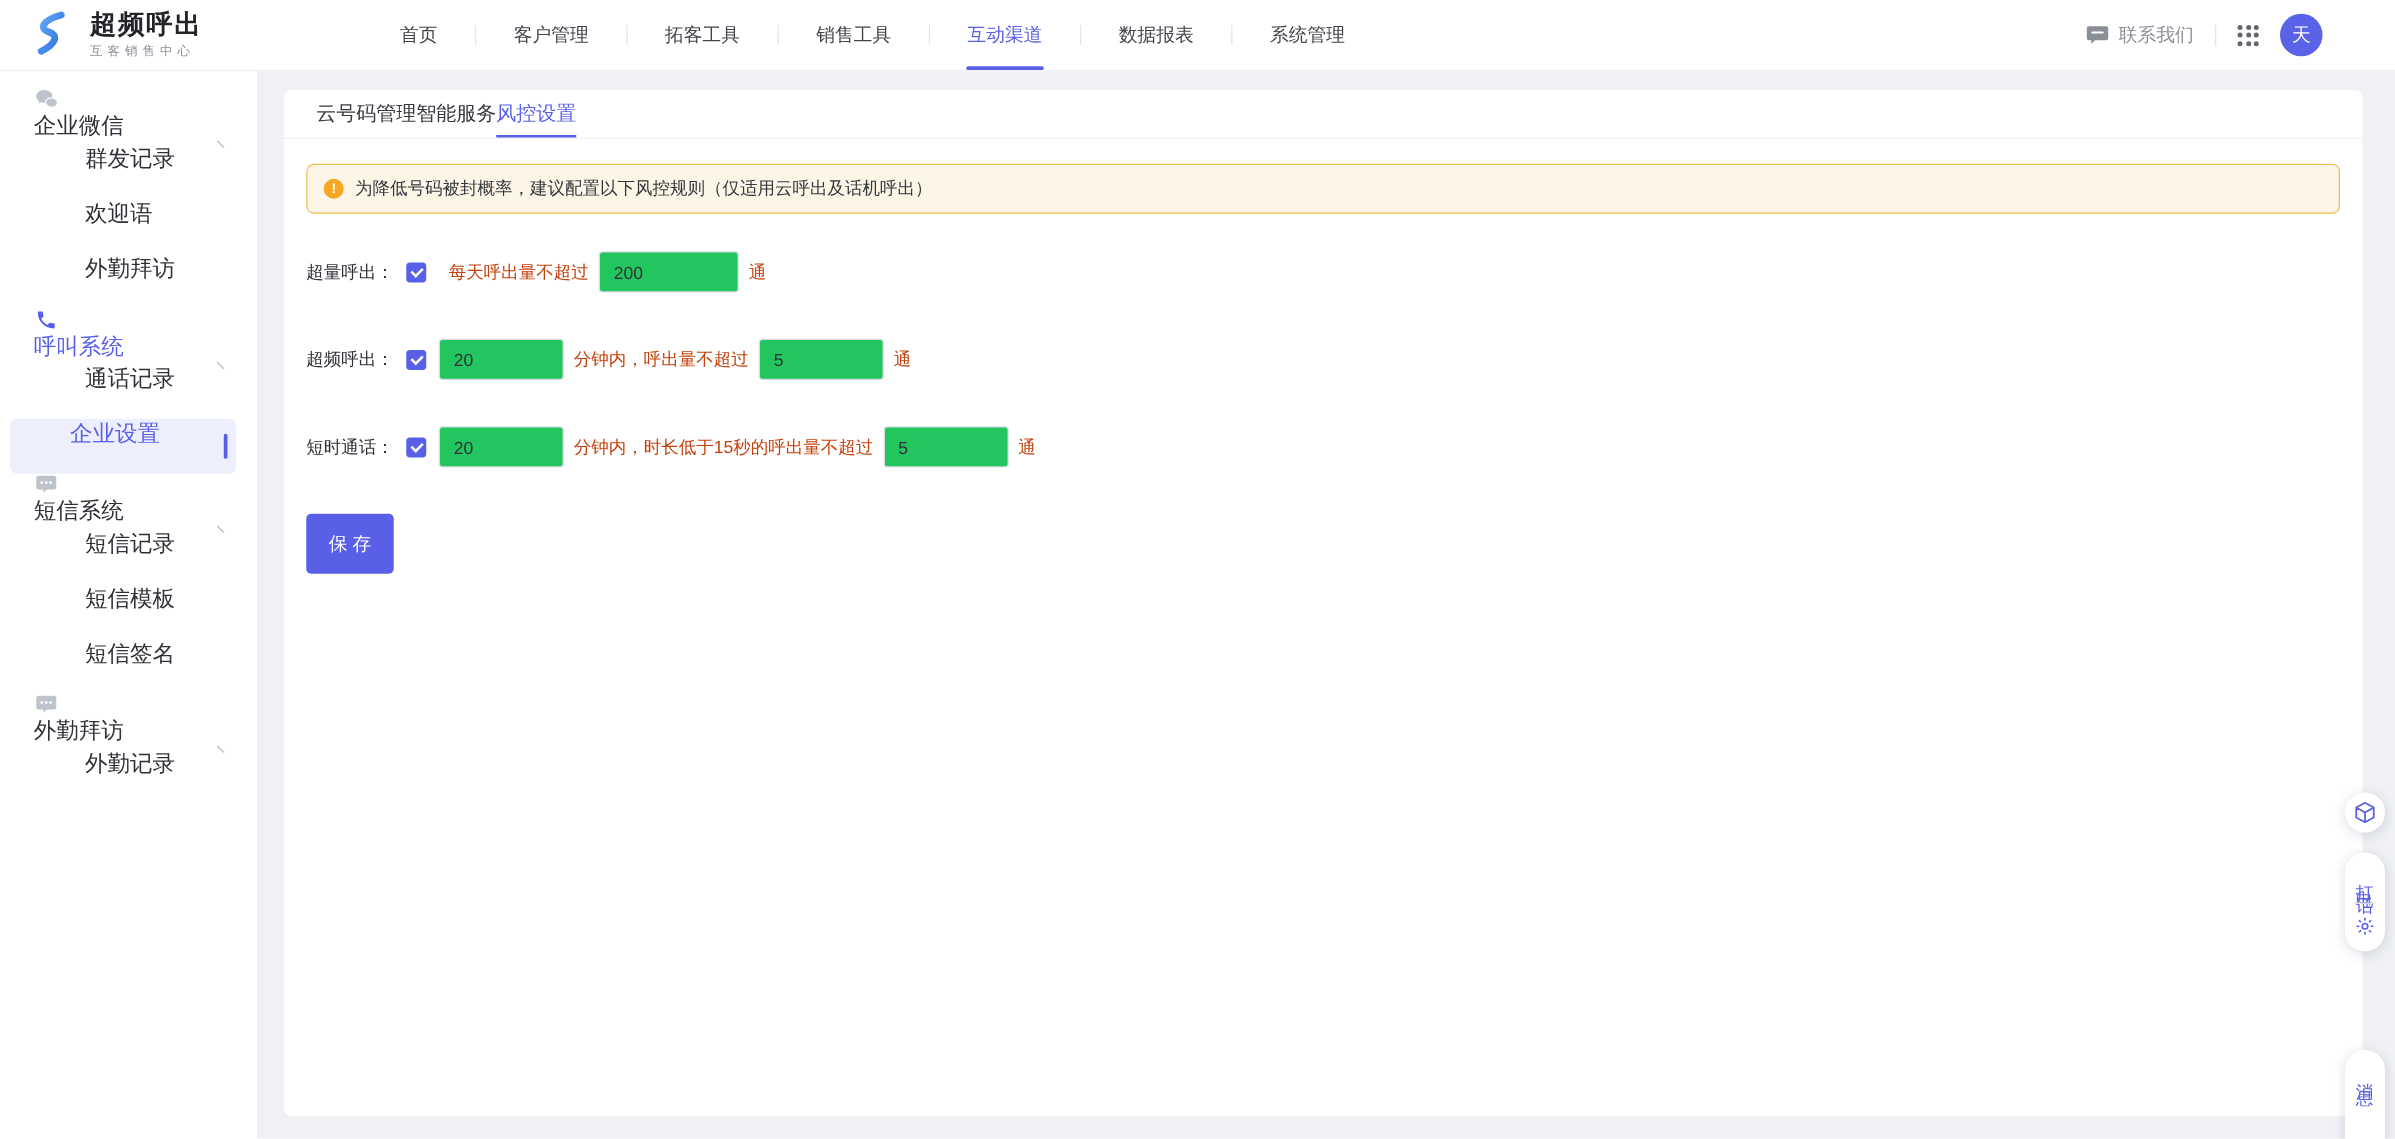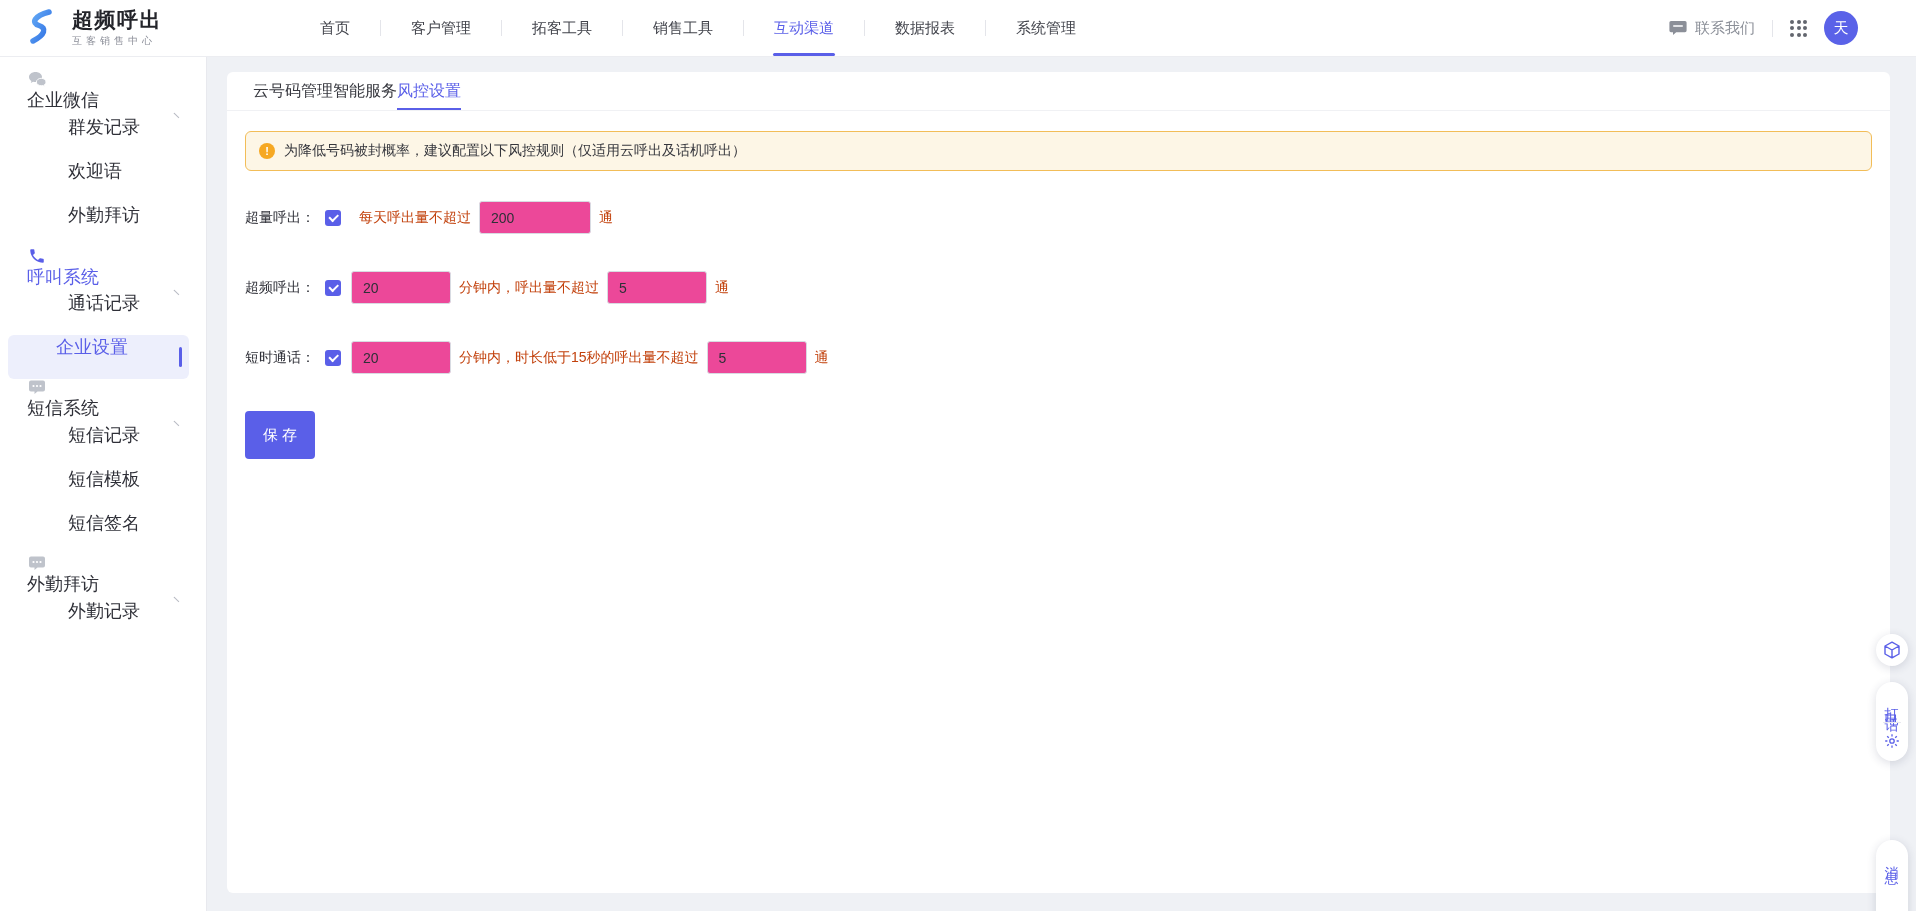--- a/index.html
+++ b/index.html
@@ -77,21 +77,21 @@
   .form-row { display:flex; align-items:center; margin-bottom:37px; height:33px; }
   .form-label { width:80px; font-size:14px; color:#2f3038; flex-shrink:0; }
   .checkbox { width:16px; height:16px; border-radius:3px; background:#5a5fe8; position:relative;
               margin-right:10px; cursor:pointer; flex-shrink:0; }
   .checkbox.checked::after { content:""; position:absolute; left:3.5px; top:4px; width:7px;
               height:3.5px; border-left:2px solid #fff; border-bottom:2px solid #fff;
               transform:rotate(-45deg); }
   .seg-text { font-size:14px; color:#c2410c; margin:0 8px; white-space:nowrap; }
   .seg-input { height:33px; border:1px solid #d8dbe2; border-radius:3px; padding:0 11px;
                font-size:14px; color:#2f3038; width:100px; outline:none; font-family:inherit;
-               background:#ec4899; }
+               background:#22c55e; }
   .seg-input.wide { width:112px; }
   .save-btn { width:70px; height:48px; background:#5a5fe8; color:#fff; border:none;
               border-radius:4px; font-size:15px; cursor:pointer; font-family:Liberation Sans, sans-serif; }
 
   
   .float-circle { position:fixed; right:8px; top:634px; width:32px; height:32px; border-radius:50%;
                   background:#fff; box-shadow:0 2px 10px rgba(40,45,80,.16); display:flex;
                   align-items:center; justify-content:center; z-index:20; cursor:pointer; color:#5a5fe8; }
   .float-pill { position:fixed; right:8px; top:682px; width:32px; border-radius:16px; background:#fff;
                 box-shadow:0 2px 10px rgba(40,45,80,.16); display:flex; flex-direction:column;

